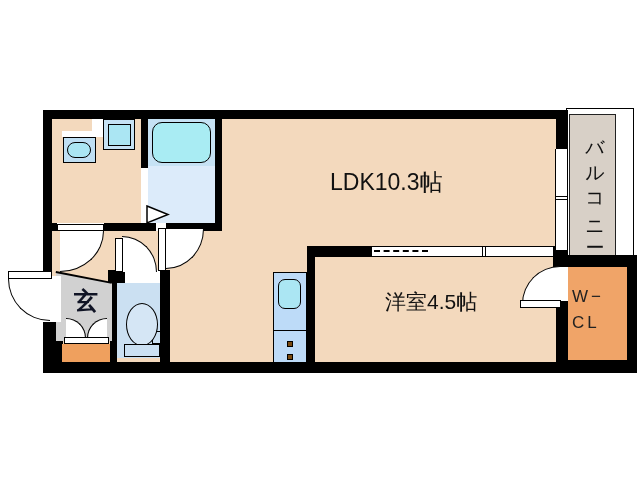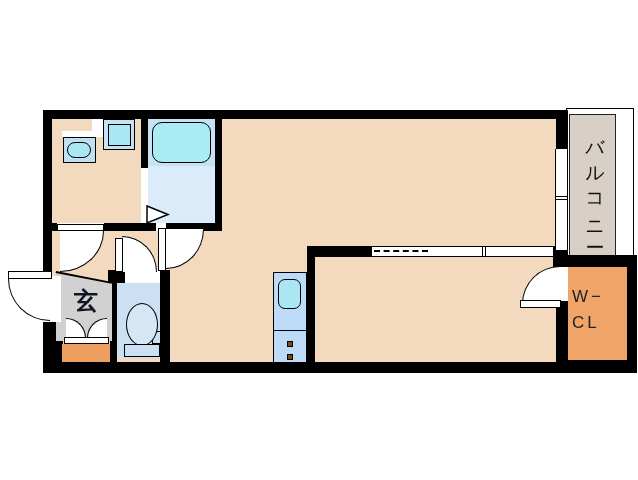--- a/index.html
+++ b/index.html
@@ -99,14 +99,16 @@
   <div class="doorbar" style="left:158px;top:228px;width:8px;height:43px;"></div>
 
   <div class="white" style="left:556px;top:267px;width:12px;height:34px;"></div>
   <div class="disc" style="left:522px;top:266px;width:38px;height:38px;border-radius:100% 0 0 0;border-top:1.2px solid #000;border-left:1.2px solid #000;"></div>
   <div class="doorbar" style="left:520px;top:300px;width:41px;height:8px;"></div>
 
   <div class="white" style="left:43px;top:276px;width:18px;height:46px;"></div>
   <div class="arcline" style="left:8px;top:279px;width:42px;height:42px;border-radius:0 0 0 100%;border-left:1.5px solid #000;border-bottom:1.5px solid #000;"></div>
   <div class="doorbar" style="left:8px;top:271px;width:44px;height:8px;"></div>
 
+  <div class="lbl" style="left:330px;top:167px;font-size:23px;">LDK10.3帖</div>
+  <div class="lbl" style="left:385px;top:288px;font-size:21px;">洋室4.5帖</div>
 
 </div>
 
 </body></html>

